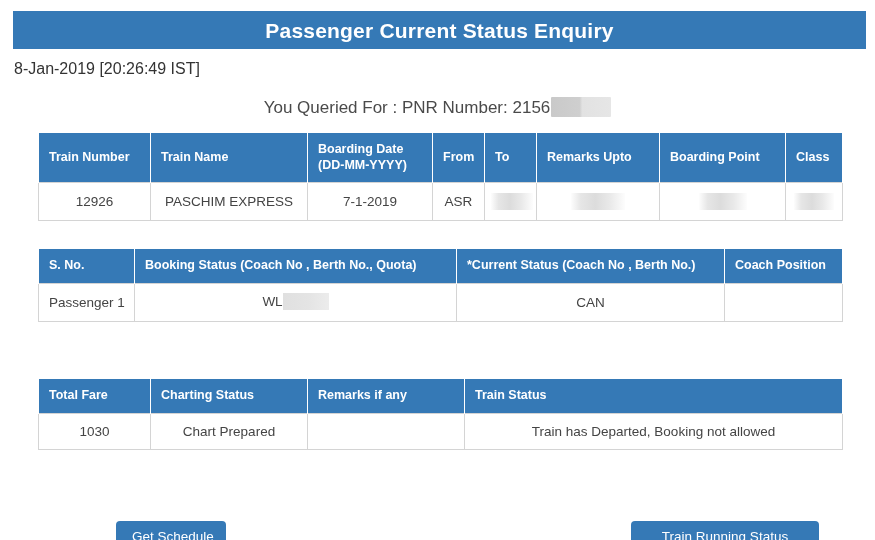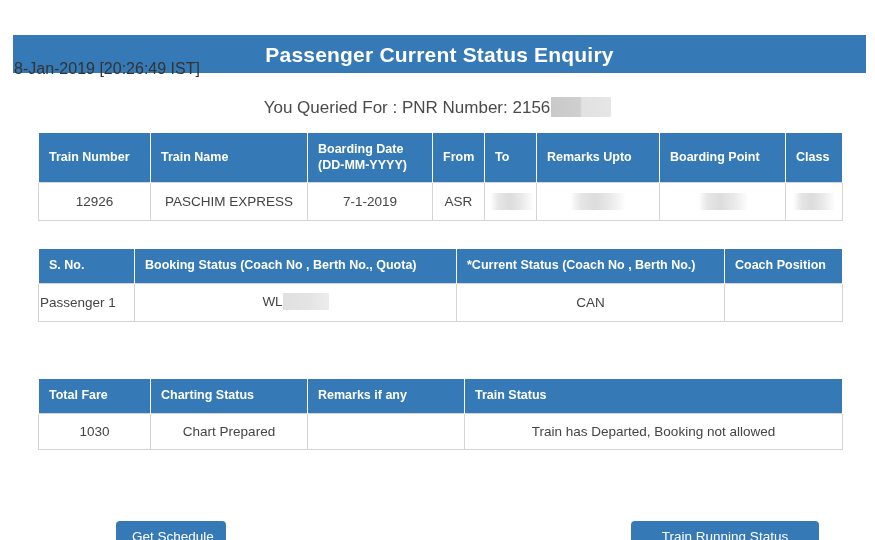--- a/index.html
+++ b/index.html
@@ -22,21 +22,20 @@
     position: absolute;
     left: 13px;
     top: 11px;
     width: 853px;
     height: 38px;
     background: #3579b6;
     display: flex;
     align-items: center;
     justify-content: center;
     box-sizing: border-box;
-    margin-top: 24px;
   }
   .page-banner .banner-title {
     color: #ffffff;
     font-size: 21px;
     font-weight: bold;
     letter-spacing: 0.2px;
     line-height: 1;
   }
 
   
@@ -218,21 +217,21 @@
   <thead>
     <tr>
       <th>S. No.</th>
       <th>Booking Status (Coach No , Berth No., Quota)</th>
       <th>*Current Status (Coach No , Berth No.)</th>
       <th>Coach Position</th>
     </tr>
   </thead>
   <tbody>
     <tr>
-      <td style="text-align:left; padding-left:1px">Passenger 1</td>
+      <td style="text-align:left; padding-left:10px">Passenger 1</td>
       <td>
         <span>WL</span><span class="inline-redact" style="width:46px"></span>
       </td>
       <td>CAN</td>
       <td></td>
     </tr>
   </tbody>
 </table>
 
 <table class="data-table" id="table-summary">

